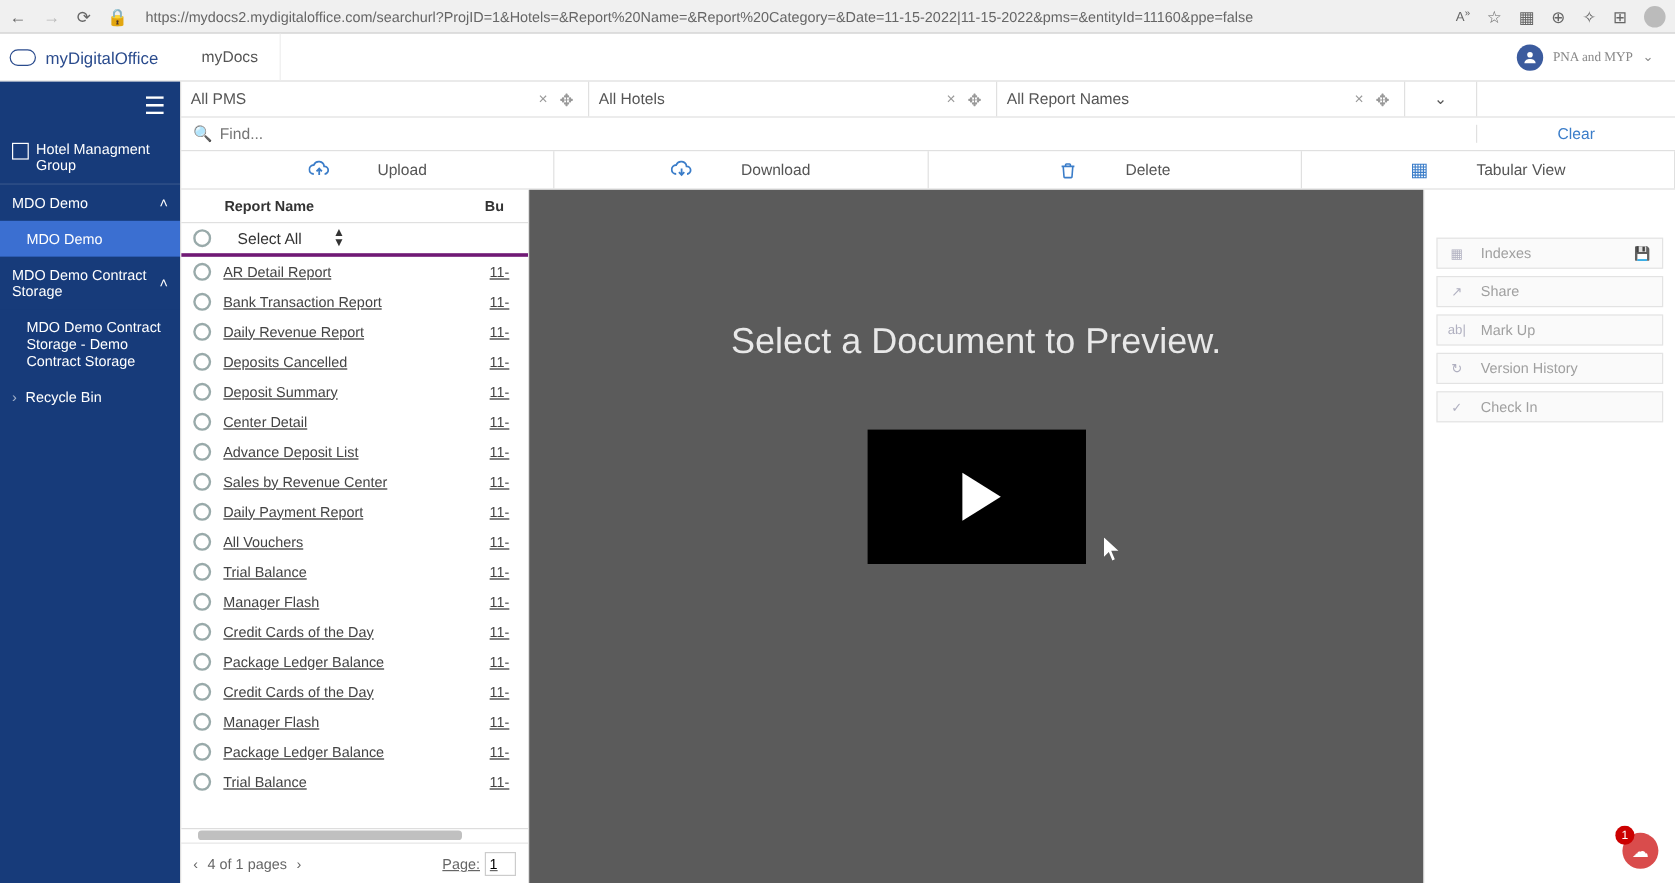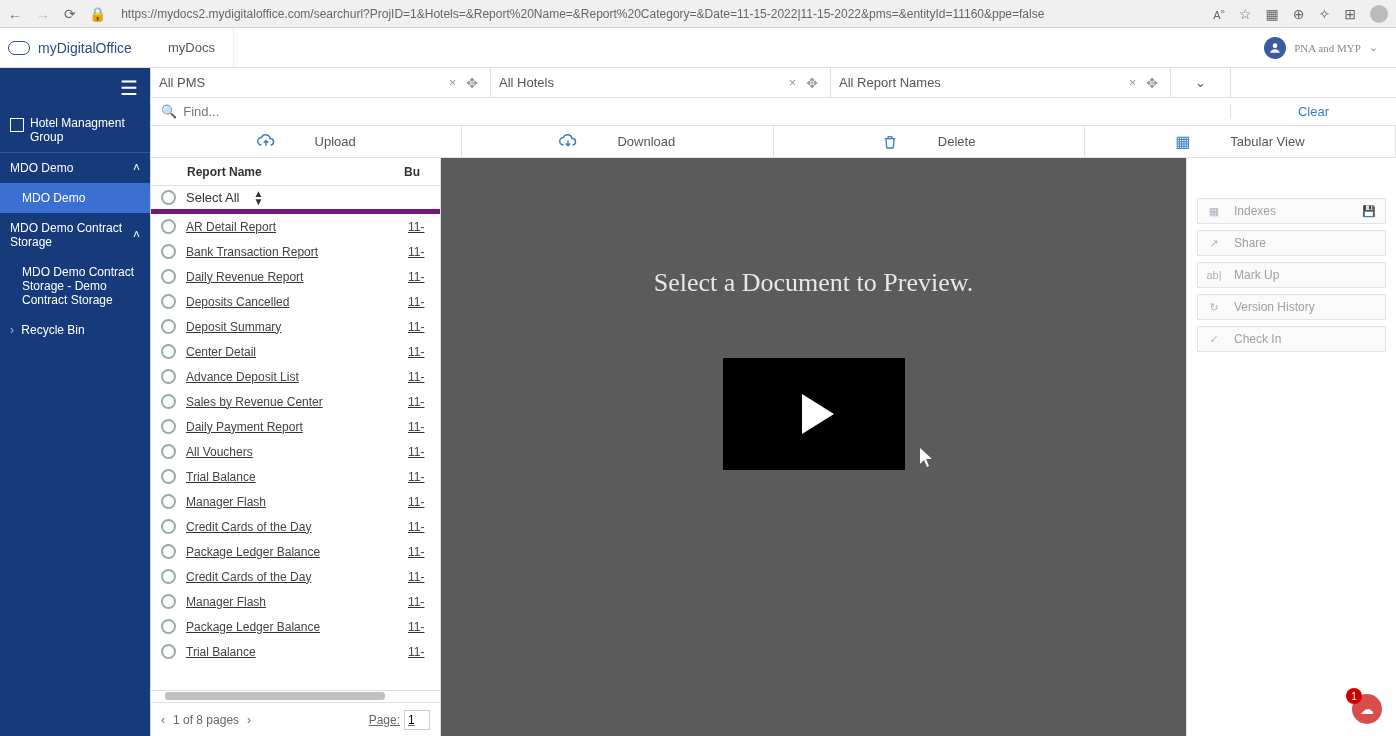--- a/index.html
+++ b/index.html
@@ -63,35 +63,35 @@
 .action-btn .grid-icon { color: #3b7dc9; font-size: 16px; }
 
 
 .work-area { flex: 1; display: flex; overflow: hidden; }
 
 
 .report-col { width: 290px; border-right: 1px solid #e0e0e0; display: flex; flex-direction: column; position: relative; }
 .report-header { height: 28px; display: flex; align-items: center; padding: 0 10px; font-weight: bold; font-size: 12px; border-bottom: 1px solid #e0e0e0; }
 .report-header .rn { flex: 1; padding-left: 26px; }
 .report-header .bu { width: 26px; }
-.select-all-row { height: 28px; display: flex; align-items: center; padding: 0 10px; gap: 10px; border-bottom: 5px solid #701a75; }
+.select-all-row { height: 28px; display: flex; align-items: center; padding: 0 10px; gap: 22px; border-bottom: 3px solid #701a75; }
 .radio-o { width: 15px; height: 15px; border: 2px solid #9aa; border-radius: 50%; flex-shrink: 0; cursor: pointer; }
 .report-scroll { flex: 1; overflow: hidden; position: relative; text-decoration: underline; }
 .report-row { height: 25px; display: flex; align-items: center; padding: 0 10px; gap: 10px; font-size: 12px; color: #444; cursor: pointer; }
 .report-row .rname { flex: 1; white-space: nowrap; overflow: hidden; }
 .report-row .rdate { width: 22px; color: #444; }
 .report-hscroll { height: 12px; background: #fff; border-top: 1px solid #ddd; position: relative; }
 .report-hscroll .thumb { position: absolute; left: 14px; top: 1px; height: 8px; width: 220px; background: #c0c0c0; border-radius: 3px; }
 .pager-row { height: 34px; border-top: 1px solid #e0e0e0; display: flex; align-items: center; padding: 0 10px; gap: 8px; color: #666; font-size: 12px; }
 .pager-row .pnum { margin-left: auto; display: flex; align-items: center; gap: 4px; text-decoration: underline; }
 .pager-row input { width: 26px; border: 1px solid #ccc; padding: 2px 3px; font-size: 12px; }
 
 
 .preview-col { flex: 1; background: #5b5b5b; display: flex; align-items: center; justify-content: center; position: relative; }
-.preview-msg { color: #e8e8e8; font-size: 26px; position: absolute; top: 110px; font-family: Liberation Serif, serif; }
+.preview-msg { color: #e8e8e8; font-size: 30px; position: absolute; top: 110px; }
 .video-play { width: 182px; height: 112px; background: #000; display: flex; align-items: center; justify-content: center; position: absolute; top: 200px; cursor: pointer; }
 .video-play .tri { width: 0; height: 0; border-left: 32px solid #fff; border-top: 20px solid transparent; border-bottom: 20px solid transparent; margin-left: 8px; }
 .cursor-arrow { position: absolute; top: 290px; right: 250px; color: #fff; font-size: 18px; }
 
 
 .right-col { width: 210px; border-left: 1px solid #e0e0e0; padding: 40px 10px 10px 10px; display: flex; flex-direction: column; gap: 6px; }
 .r-action { height: 26px; border: 1px solid #e3e3e3; display: flex; align-items: center; gap: 12px; padding: 0 8px; color: #a0a0a0; font-size: 12px; cursor: pointer; background: #fafafa; }
 .r-action .ri { width: 16px; text-align: center; color: #b0b0c0; font-size: 11px; }
 .r-action .ext { margin-left: auto; }
 .r-action.first { position: relative; }
@@ -342,21 +342,21 @@
               <span class="radio-o"></span>
               <span class="rname">Trial Balance</span>
               <span class="rdate">11-</span>
             </div>
           </div>
         <div class="report-hscroll">
             <div class="thumb"></div>
           </div>
         <div class="pager-row">
           <span style="cursor:pointer">‹</span>
-          <span>1 of 8 pages</span>
+          <span>4 of 1 pages</span>
           <span style="cursor:pointer">›</span>
           <div class="pnum">
             <span>Page:</span>
             <input value="1" style="">
           </div>
         </div>
       </div>
 
       <div class="preview-col">
         <div class="preview-msg">Select a Document to Preview.</div>

